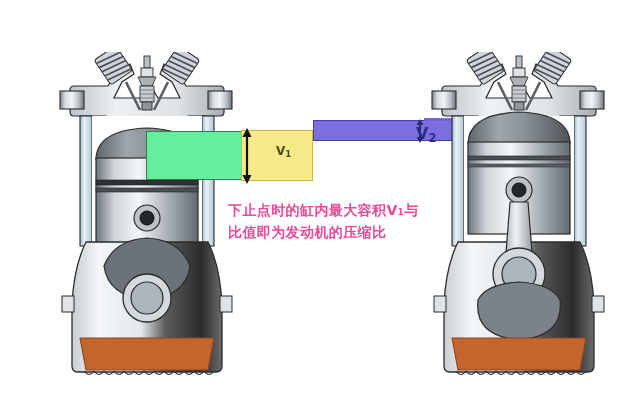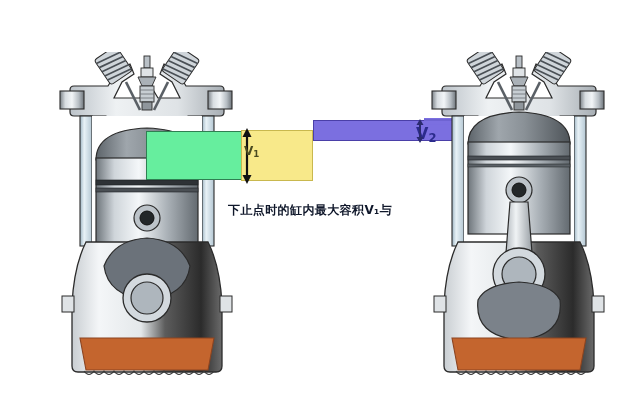--- a/index.html
+++ b/index.html
@@ -10,35 +10,35 @@
     overflow:hidden;
   }
   #stage{position:relative;width:640px;height:406px;background:#fff;}
   .abs{position:absolute;}
   svg{display:block;}
   .cap-text{
     position:absolute;
     left:228px;top:200px;
     width:230px;
     font-family:"DejaVu Sans","Liberation Sans",sans-serif;
-    font-size:12px;
+    font-size:14px;
     font-weight:bold;
     line-height:21.5px;
-    color:#0f172a;
+    color:#ec4899;
     letter-spacing:0.4px;
     white-space:nowrap;
   }
   .cap-line{display:block;}
   .vol-label{
     position:absolute;
     font-family:"DejaVu Sans","Liberation Sans",sans-serif;
     font-weight:bold;
     color:#33337a;
   }
-  #v1-label{left:244px;top:144px;font-size:12px;color:#4a4a20;}
+  #v1-label{left:276px;top:144px;font-size:12px;color:#4a4a20;}
   #v2-label{left:380px;top:124px;font-size:16px;color:#2b2b8c;margin-left:36px;}
   .sub{font-size:0.72em;vertical-align:-0.22em;}
 </style>
 </head>
 <body>
 
 <div id="stage">
 
   <svg class="abs" style="left:56px;top:52px;" width="180" height="345" viewBox="0 0 180 345">
     <defs>
@@ -178,20 +178,21 @@
     <path d="M6 25 L2.5 19 L9.5 19 Z" fill="#2a2a6e"></path>
   </svg>
 
   <svg class="abs" style="left:424px;top:118px;" width="62" height="46" viewBox="0 0 62 46">
     <path d="M0 2 L48 2 Q56 2 56 11 L56 44" fill="none" stroke="#7b6fe0" stroke-width="9"></path>
     <path d="M0 2 L48 2 Q56 2 56 11 L56 44" fill="none" stroke="#4a3fa8" stroke-width="1" opacity="0.5"></path>
   </svg>
 
   <div class="cap-text">
     <span class="cap-line">下止点时的缸内最大容积V₁与</span>
+    <span class="cap-line">比值即为发动机的压缩比</span>
   </div>
 
   <svg class="abs" style="left:428px;top:52px;" width="180" height="345" viewBox="0 0 180 345">
     <g>
       <path d="M14 48 L14 38 Q14 34 18 34 L52 34 L62 18 L74 12 L78 22 L66 30 L58 46
                L84 46 L90 36 L90 30 L96 30 L96 36 L102 46 L124 46 L116 30 L104 22 L108 12
                L120 18 L130 34 L164 34 Q168 34 168 38 L168 48 L168 60 Q168 64 164 64
                L132 64 L120 80 L62 80 L50 64 L18 64 Q14 64 14 60 Z" fill="url(#headG)" stroke="#2b2b2b" stroke-width="1.2"></path>
       <rect x="4" y="39" width="24" height="18" fill="url(#metalH)" stroke="#2b2b2b" stroke-width="1.1"></rect>
       <rect x="152" y="39" width="24" height="18" fill="url(#metalH)" stroke="#2b2b2b" stroke-width="1.1"></rect>

